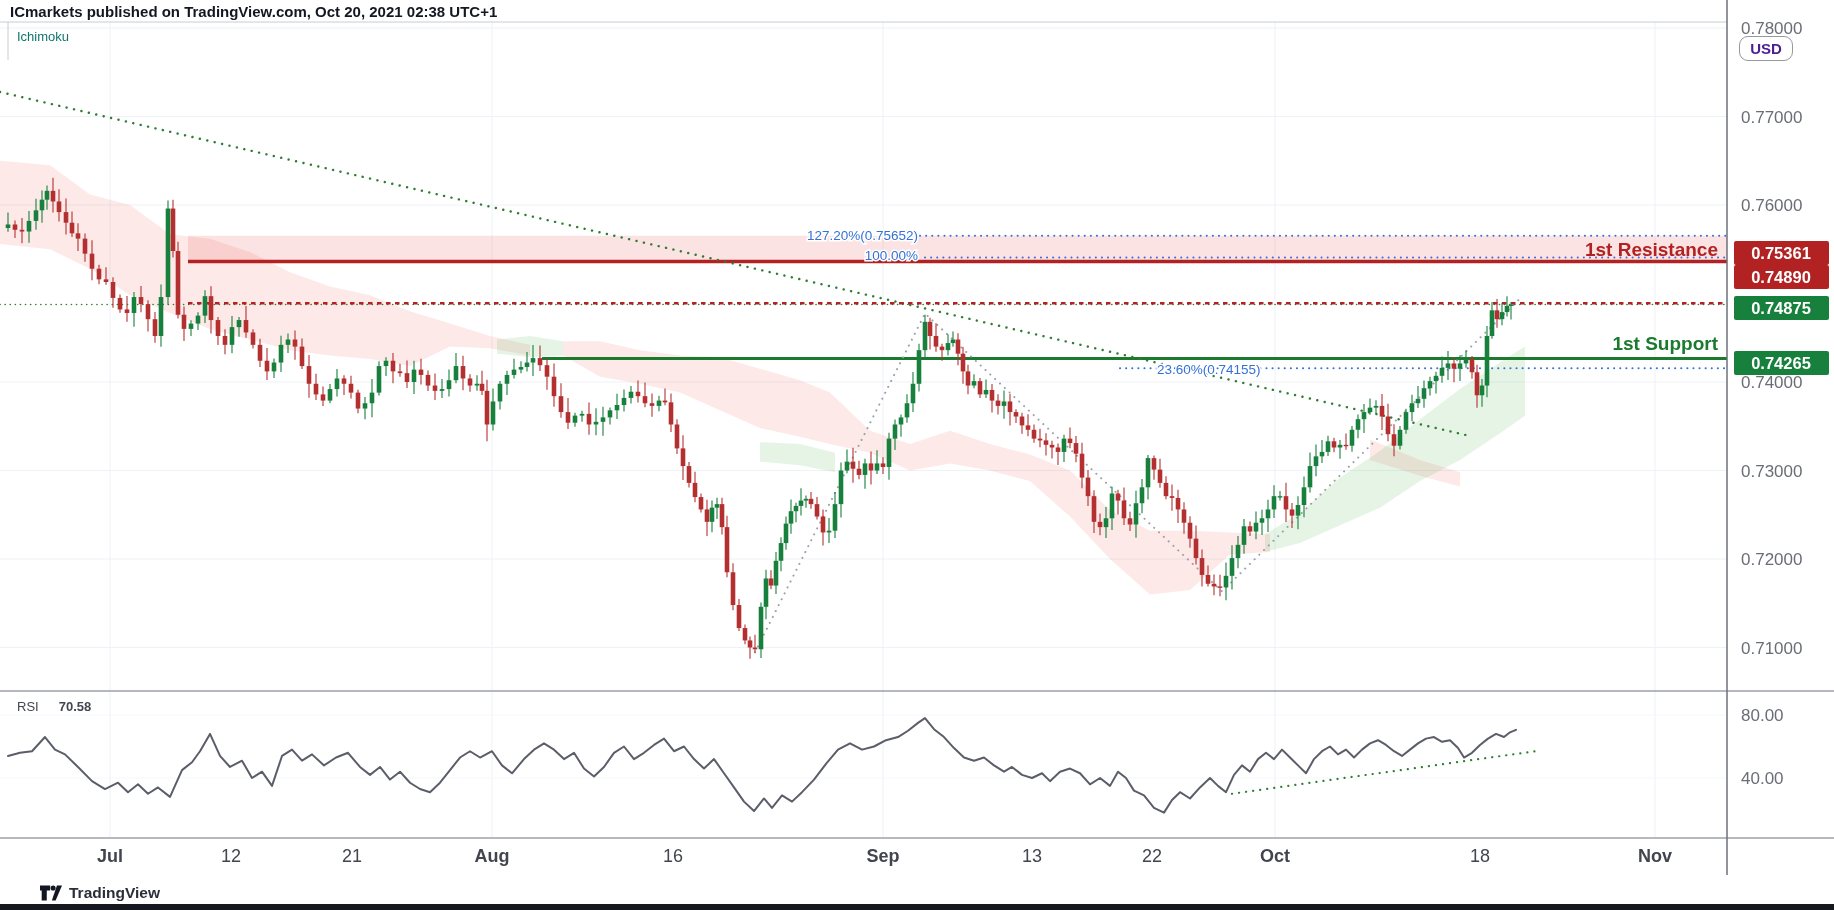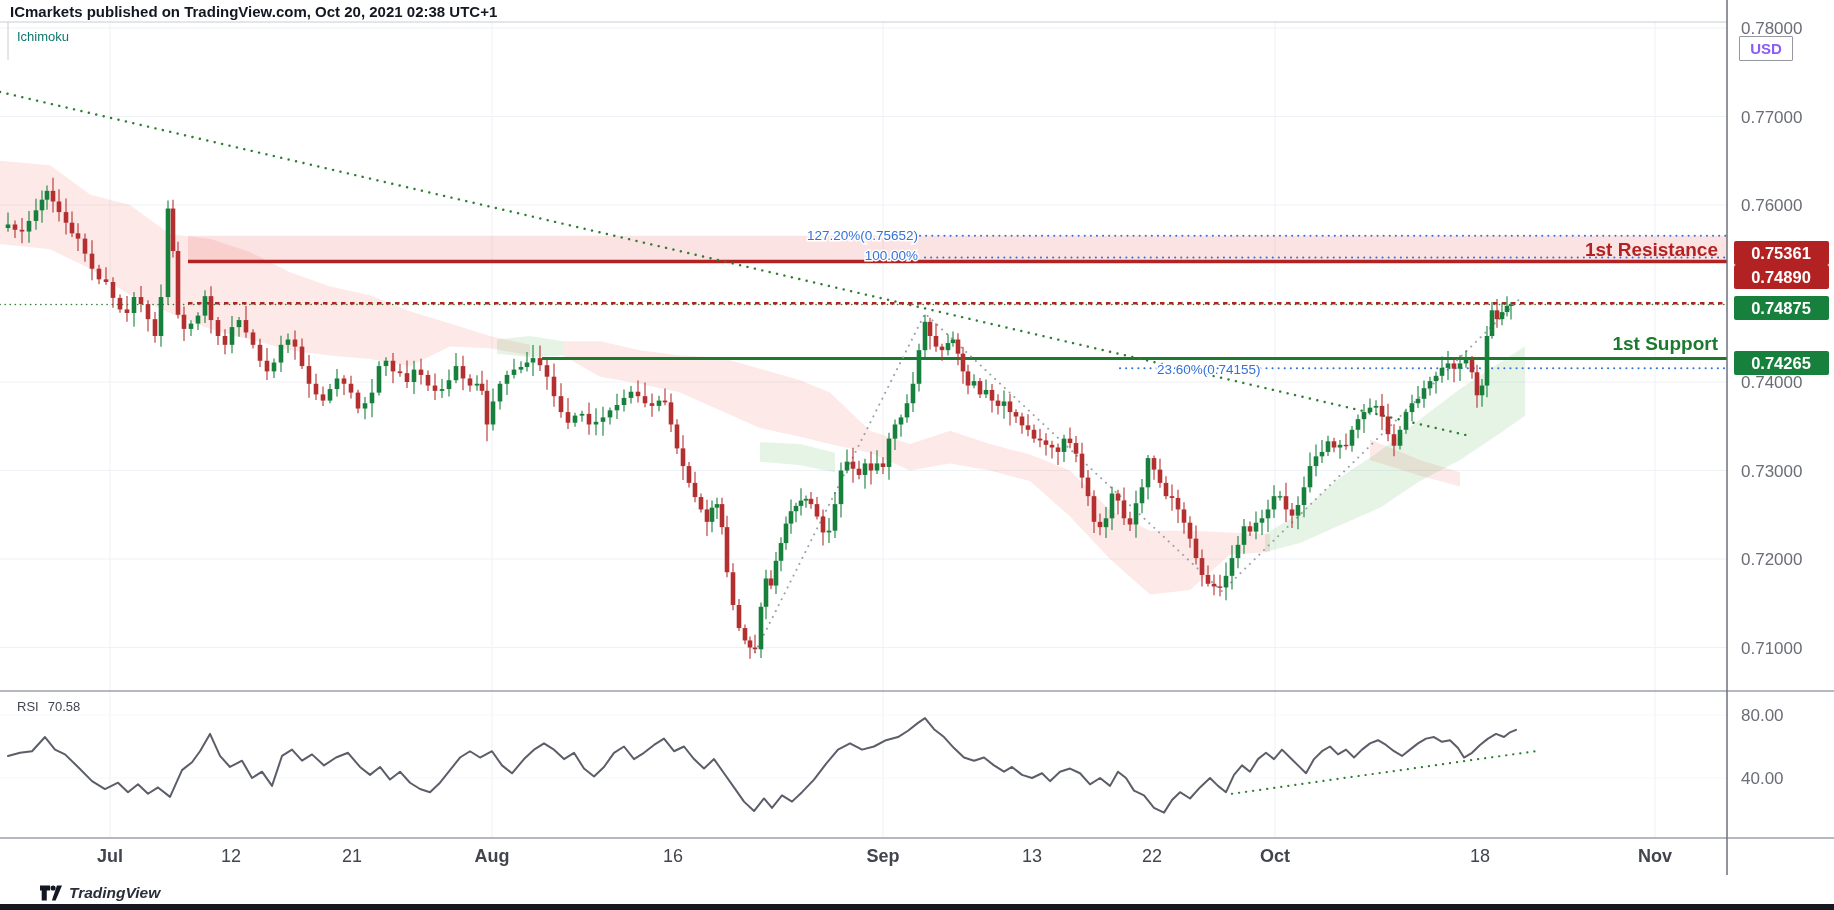--- a/index.html
+++ b/index.html
@@ -2,26 +2,26 @@
 <html><head>
 <meta charset="utf-8">
 <style>
   html,body{margin:0;padding:0;background:#fff;}
   body{font-family:"Liberation Sans",sans-serif;-webkit-font-smoothing:antialiased;}
   #app{position:relative;width:1834px;height:910px;background:#fff;overflow:hidden;}
   .abs{position:absolute;}
   #attribution{left:10px;top:3px;font-size:15px;font-weight:600;color:#131722;}
   #indicator-label{left:17px;top:29px;font-size:13px;color:#0f766e;}
   #rsi-title{left:17px;top:699px;font-size:13px;color:#434651;}
-  #rsi-title .val{margin-left:9px;font-weight:400;}
+  #rsi-title .val{margin-left:20px;font-weight:700;}
   #usd-button{left:1739px;top:36px;width:52px;height:23px;border:1.5px solid #9598a1;
-    border-radius:1px;color:#8b5cf6;font-size:15px;font-weight:600;display:flex;
+    border-radius:9px;color:#4c1d95;font-size:15px;font-weight:600;display:flex;
     align-items:center;justify-content:center;background:#fff;cursor:pointer;}
   #brand{left:40px;top:883px;display:flex;align-items:center;gap:7px;color:#1b2026;}
-  #brand .brand-text{font-size:15.5px;font-weight:700;color:#2a2e39;font-style:italic;}
+  #brand .brand-text{font-size:15.5px;font-weight:700;color:#2a2e39;}
   #bottom-bar{left:0;top:904px;width:1834px;height:6px;background:#15181e;}
   svg text{font-family:"Liberation Sans",sans-serif;}
 </style>
 </head>
 <body>
 
 <div id="app">
 
   <svg id="chart-svg" class="abs" style="left:0;top:0" width="1834" height="910">
       <line x1="0" y1="27.99999999999983" x2="1727" y2="27.99999999999983" stroke="#eef1f6" stroke-width="1"></line>

